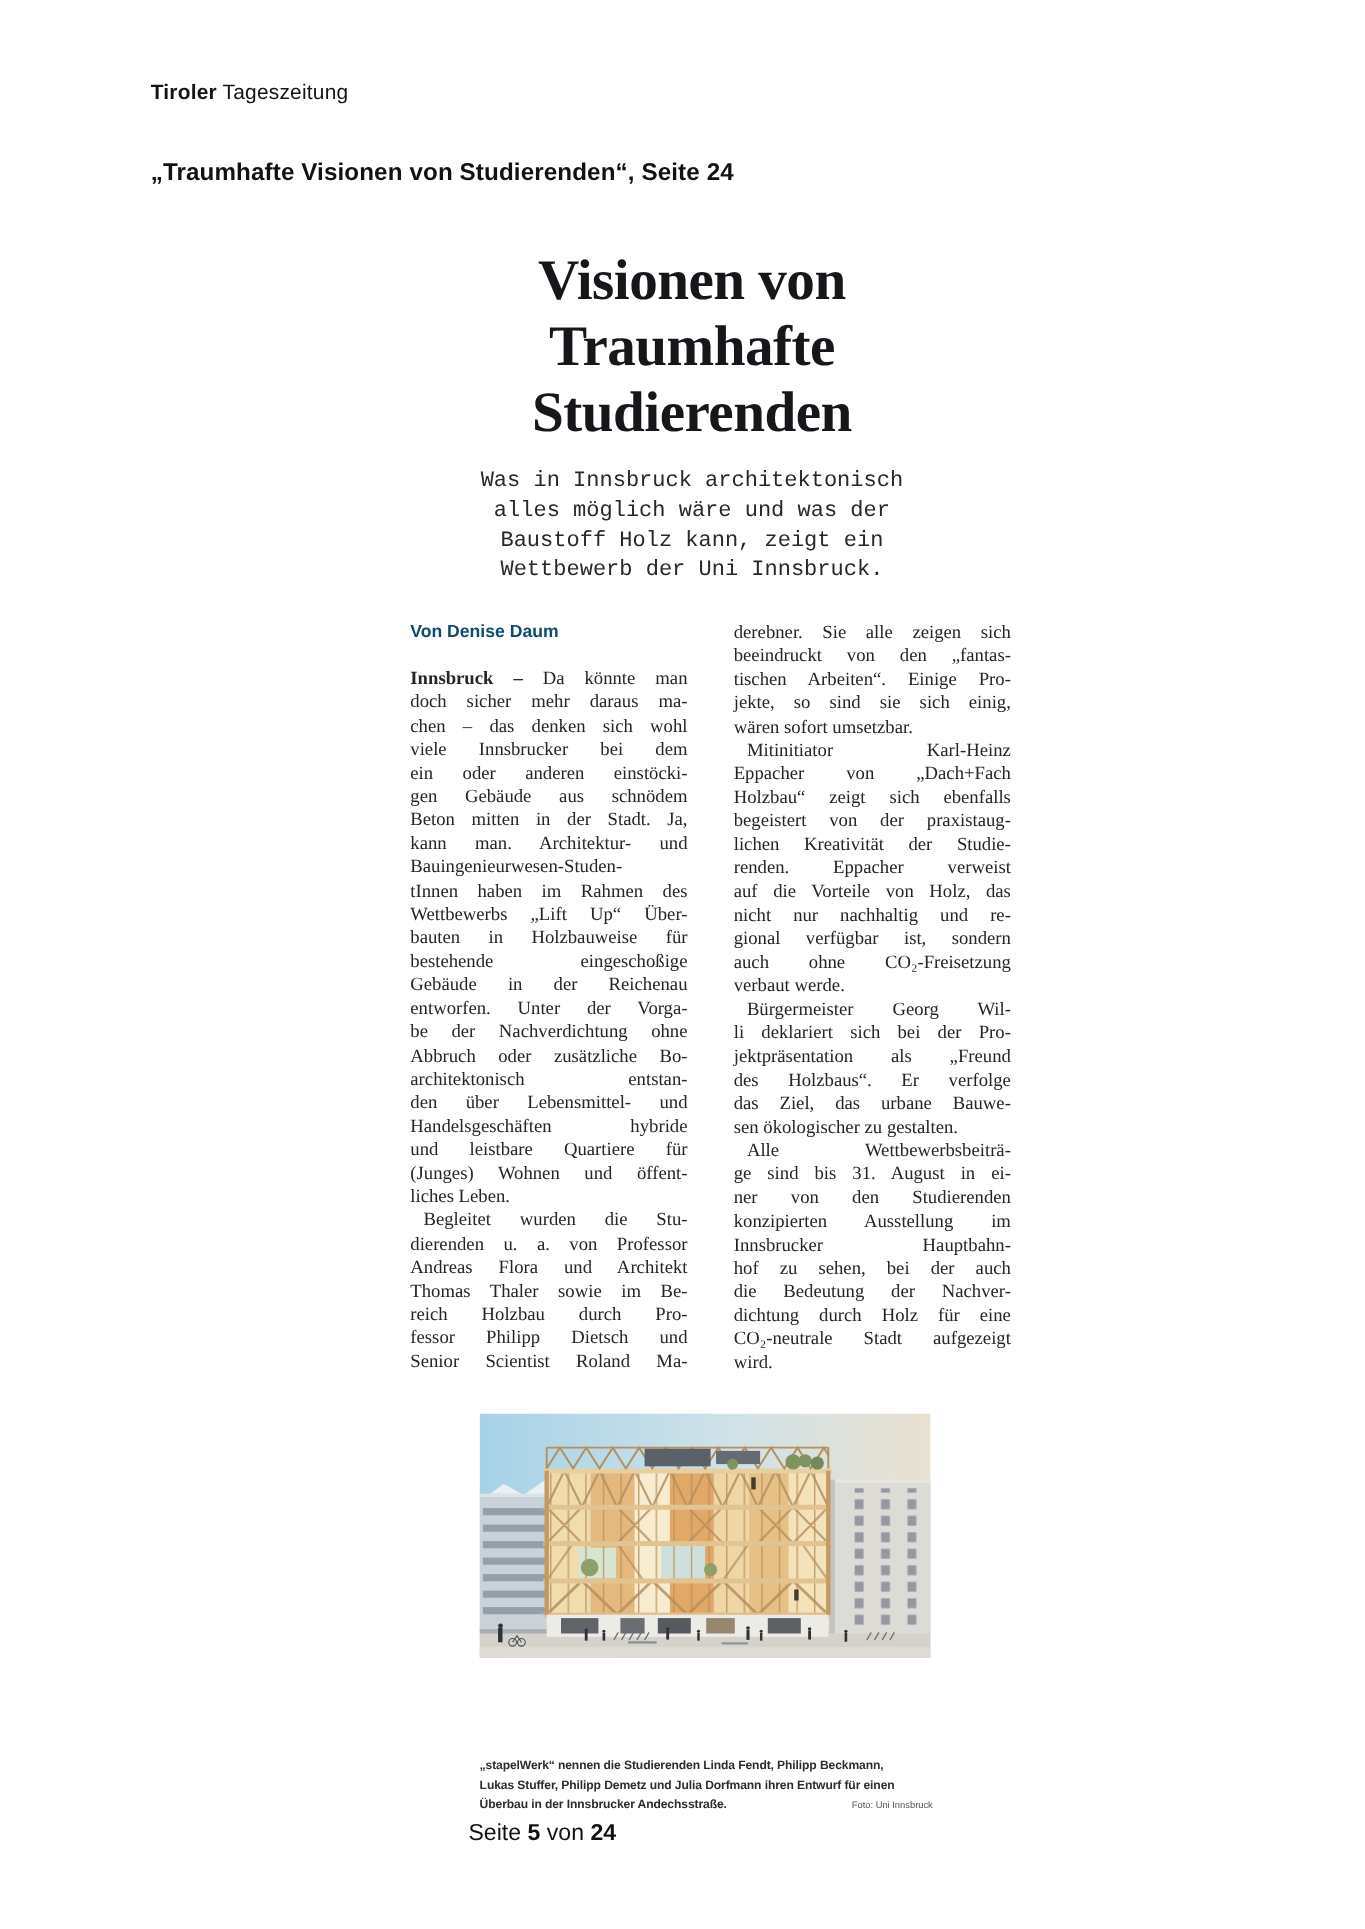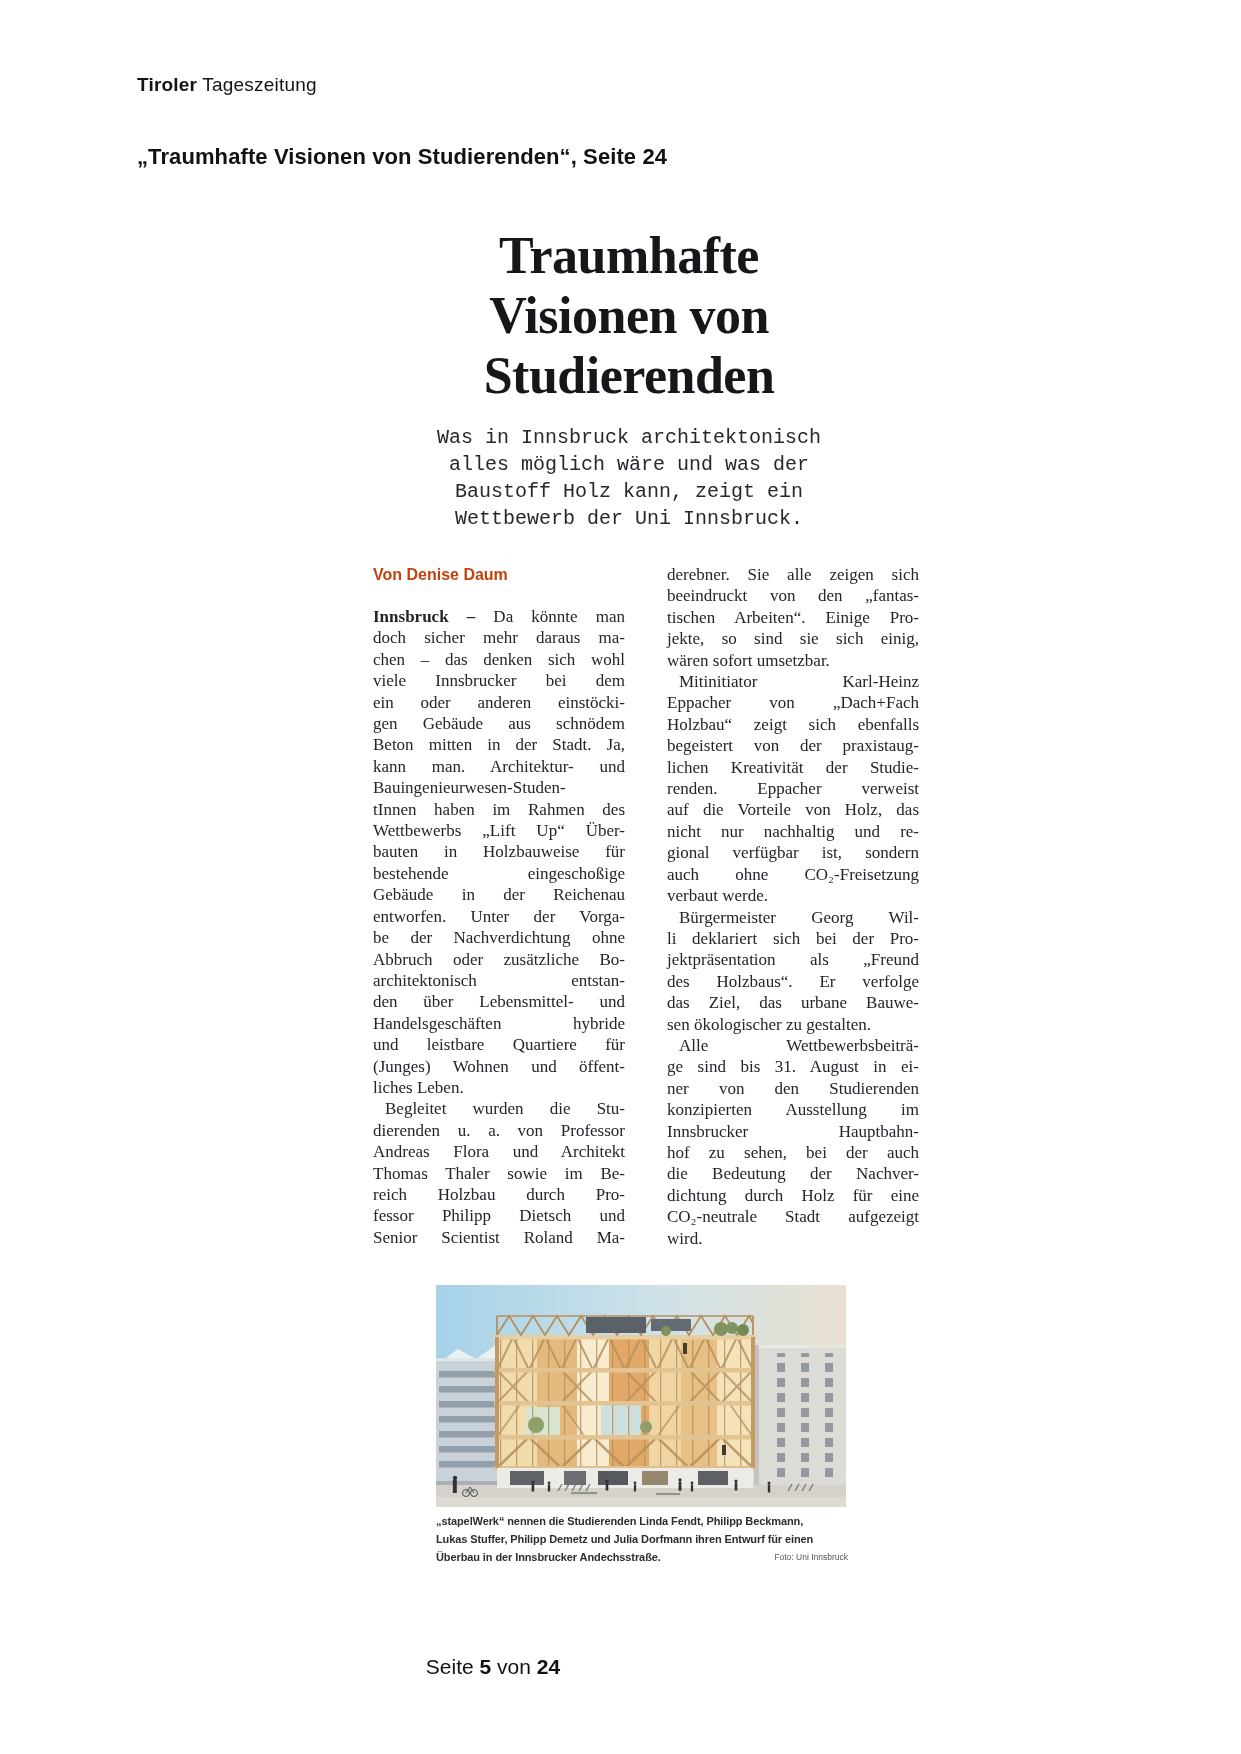--- a/index.html
+++ b/index.html
@@ -15,55 +15,55 @@
   .headline{
     left:373px;top:226px;width:512px;text-align:center;
     font-family:"Liberation Serif","DejaVu Serif",serif;font-weight:700;
     font-size:52px;line-height:60px;letter-spacing:-.5px;color:#17171b;
   }
   .standfirst{
     left:373px;top:424px;width:512px;text-align:center;
     font-family:Liberation Mono, monospace;
     font-size:20px;line-height:27px;color:#27272d;
   }
-  .byline{left:373px;top:566px;font-size:16px;font-weight:700;color:#c2410c;}
+  .byline{left:373px;top:566px;font-size:16px;font-weight:700;color:#0c4a6e;}
   .col{
     width:252px;font-family:"Liberation Serif","DejaVu Serif",serif;
     font-size:17px;line-height:21.4px;color:#24242b;
   }
   #col-left{left:373px;top:606px;}
   #col-right{left:667px;top:564px;}
   .col .ln{text-align:justify;text-align-last:auto;}
   .col .ln.just{text-align-last:justify;}
   .col .ln.ind{text-indent:12px;}
   .col b{font-weight:700;}
   .photo{left:436px;top:1285px;width:410px;height:222px;}
   .photo svg{display:block;width:410px;height:222px;}
   .caption{
-    left:436px;top:1512px;width:412px;
+    left:436px;top:1596px;width:412px;
     font-size:11px;font-weight:700;line-height:18px;letter-spacing:-.1px;color:#2d2d31;
   }
   .caption .cl{white-space:nowrap;overflow:hidden;}
   .caption .last{display:flex;justify-content:space-between;align-items:flex-end;}
   .credit{font-size:8.5px;font-weight:400;letter-spacing:0;color:#55555a;flex:none;}
   .footer{left:0;top:1655px;width:986px;text-align:center;font-size:21px;color:#121215;}
   .footer b{font-weight:700;}
 </style>
 </head>
 <body>
 
 <div class="abs masthead">
   <b>Tiroler</b><span> Tageszeitung</span>
 </div>
 
 <div class="abs toc">„Traumhafte Visionen von Studierenden“, Seite 24</div>
 
 <div class="abs headline">
+    <div class="hl">Visionen von</div>
     <div class="hl">Traumhafte</div>
-    <div class="hl">Visionen von</div>
     <div class="hl">Studierenden</div>
   </div>
 
 <div class="abs standfirst">
     <div class="sf">Was in Innsbruck architektonisch</div>
     <div class="sf">alles möglich wäre und was der</div>
     <div class="sf">Baustoff Holz kann, zeigt ein</div>
     <div class="sf">Wettbewerb der Uni Innsbruck.</div>
   </div>
 

